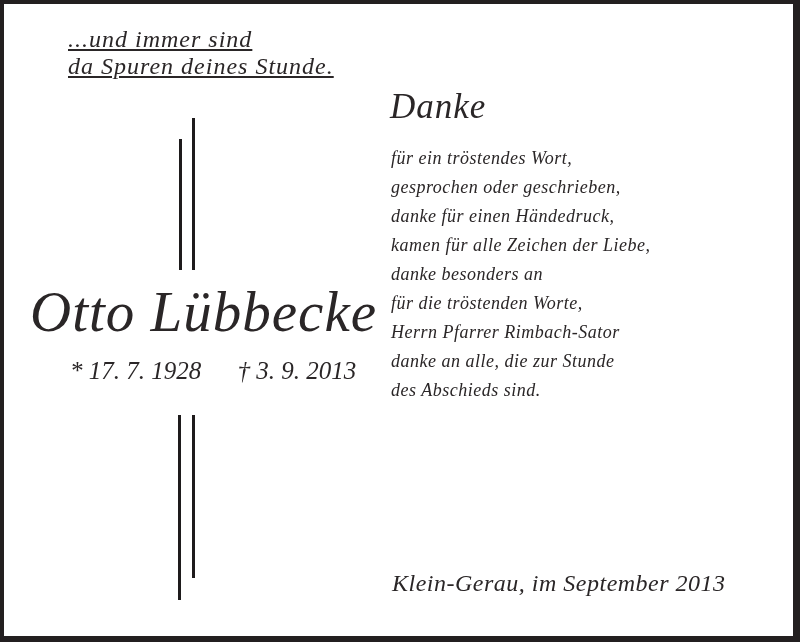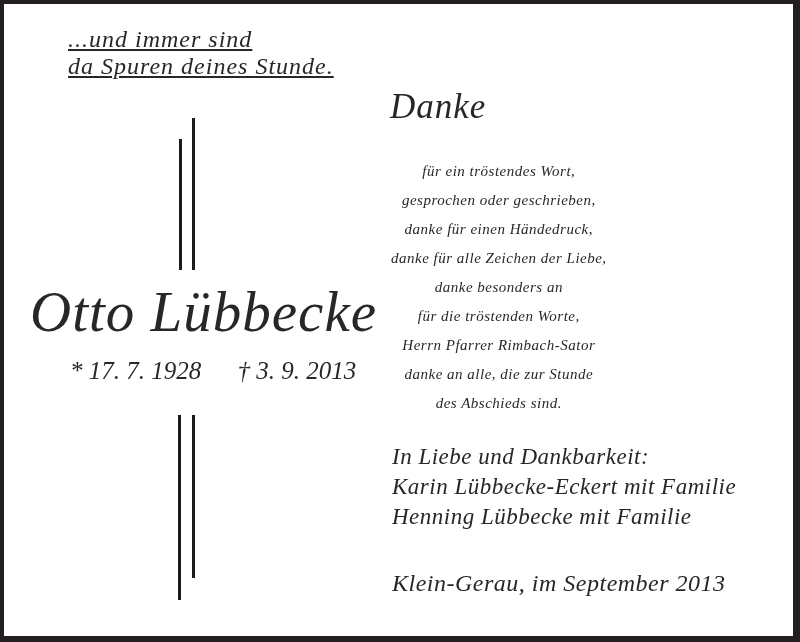--- a/index.html
+++ b/index.html
@@ -62,26 +62,25 @@
   .danke {
     left: 386px; top: 82px;
     margin: 0;
     font-size: 35px;
     font-weight: normal;
     line-height: 42px;
     letter-spacing: 1px;
   }
 
   .thanks {
-    left: 387px; top: 153px;
-    font-size: 15px;
+    left: 387px; top: 140px;
+    font-size: 18px;
     line-height: 29px;
     letter-spacing: 0.5px;
     white-space: nowrap;
-    text-align: center;
   }
 
   .closing {
     left: 388px; top: 438px;
     font-size: 23px;
     line-height: 30px;
     letter-spacing: 0.5px;
     white-space: nowrap;
   }
 
@@ -115,29 +114,24 @@
     <span class="birth">* 17. 7. 1928</span>
     <span class="death">† 3. 9. 2013</span>
   </div>
 
   <h2 class="abs danke">Danke</h2>
 
   <div class="abs thanks">
     <div>für ein tröstendes Wort,</div>
     <div>gesprochen oder geschrieben,</div>
     <div>danke für einen Händedruck,</div>
-    <div>danke für alle Zeichen der Liebe,</div>
+    <div>kamen für alle Zeichen der Liebe,</div>
     <div>danke besonders an</div>
     <div>für die tröstenden Worte,</div>
     <div>Herrn Pfarrer Rimbach-Sator</div>
     <div>danke an alle, die zur Stunde</div>
     <div>des Abschieds sind.</div>
   </div>
 
-  <div class="abs closing">
-    <div>In Liebe und Dankbarkeit:</div>
-    <div>Karin Lübbecke-Eckert mit Familie</div>
-    <div>Henning Lübbecke mit Familie</div>
-  </div>
 
   <div class="abs place-date">Klein-Gerau, im September 2013</div>
 
 </div>
 
 </body></html>

